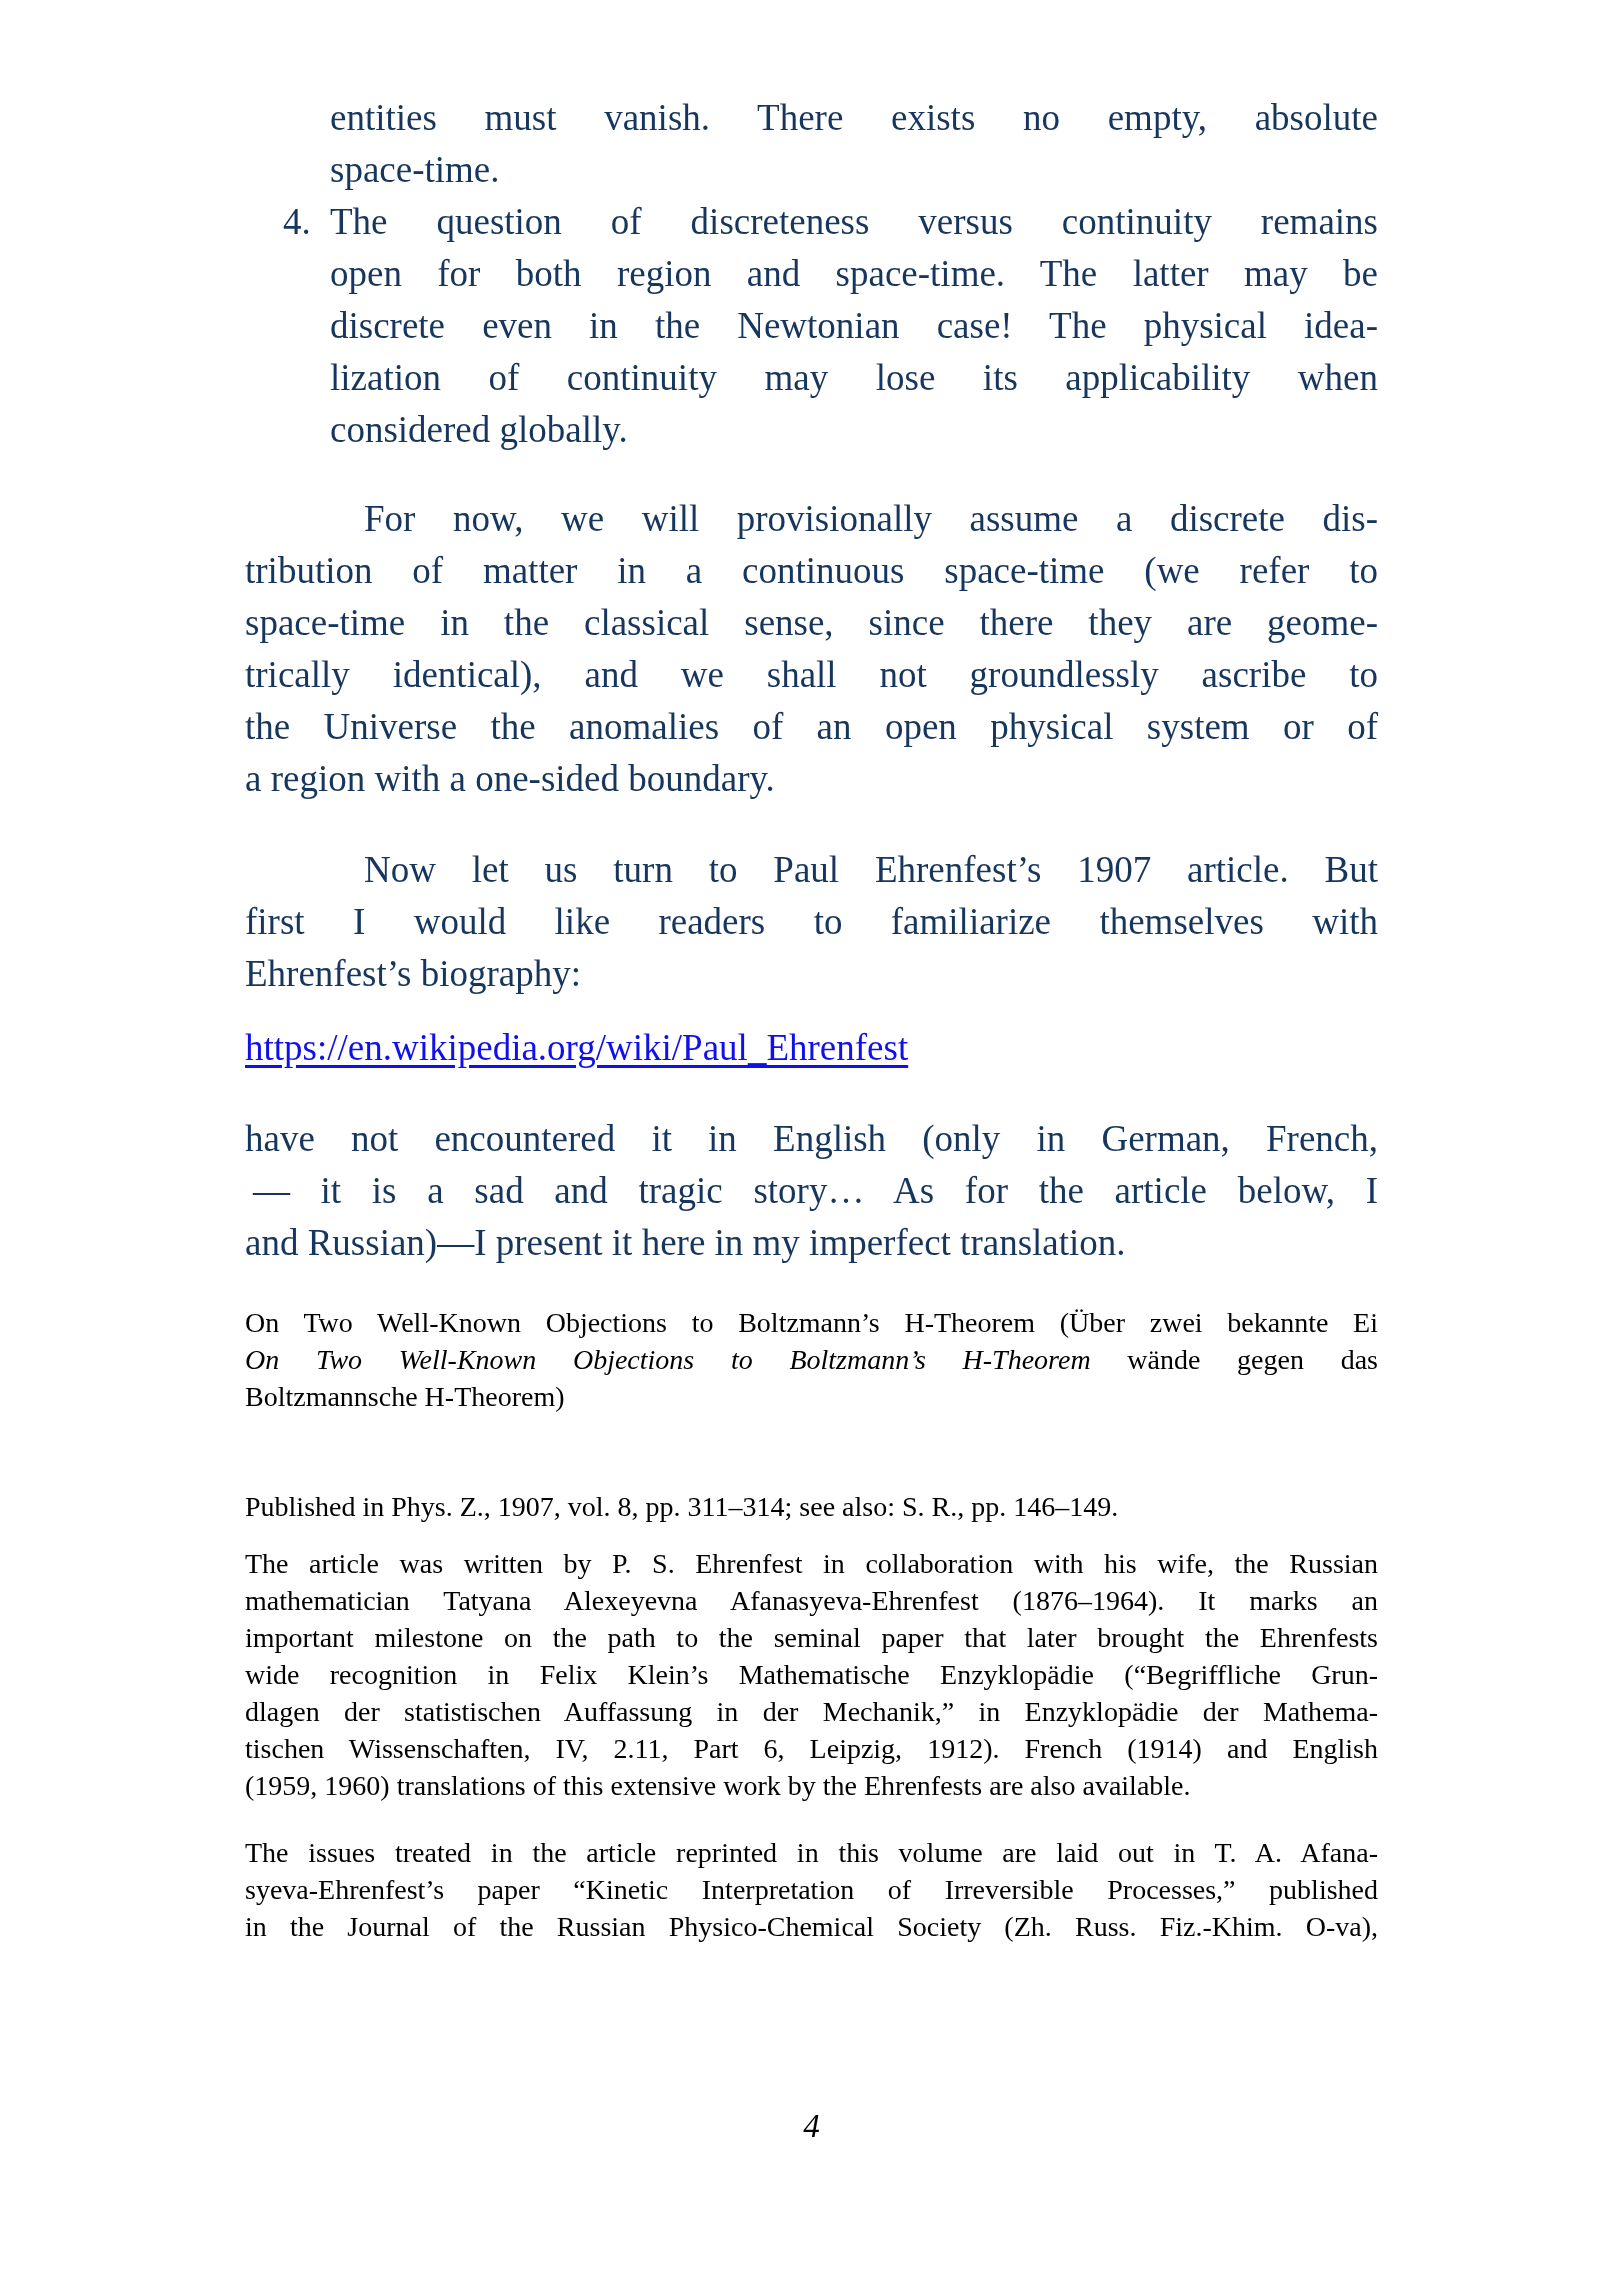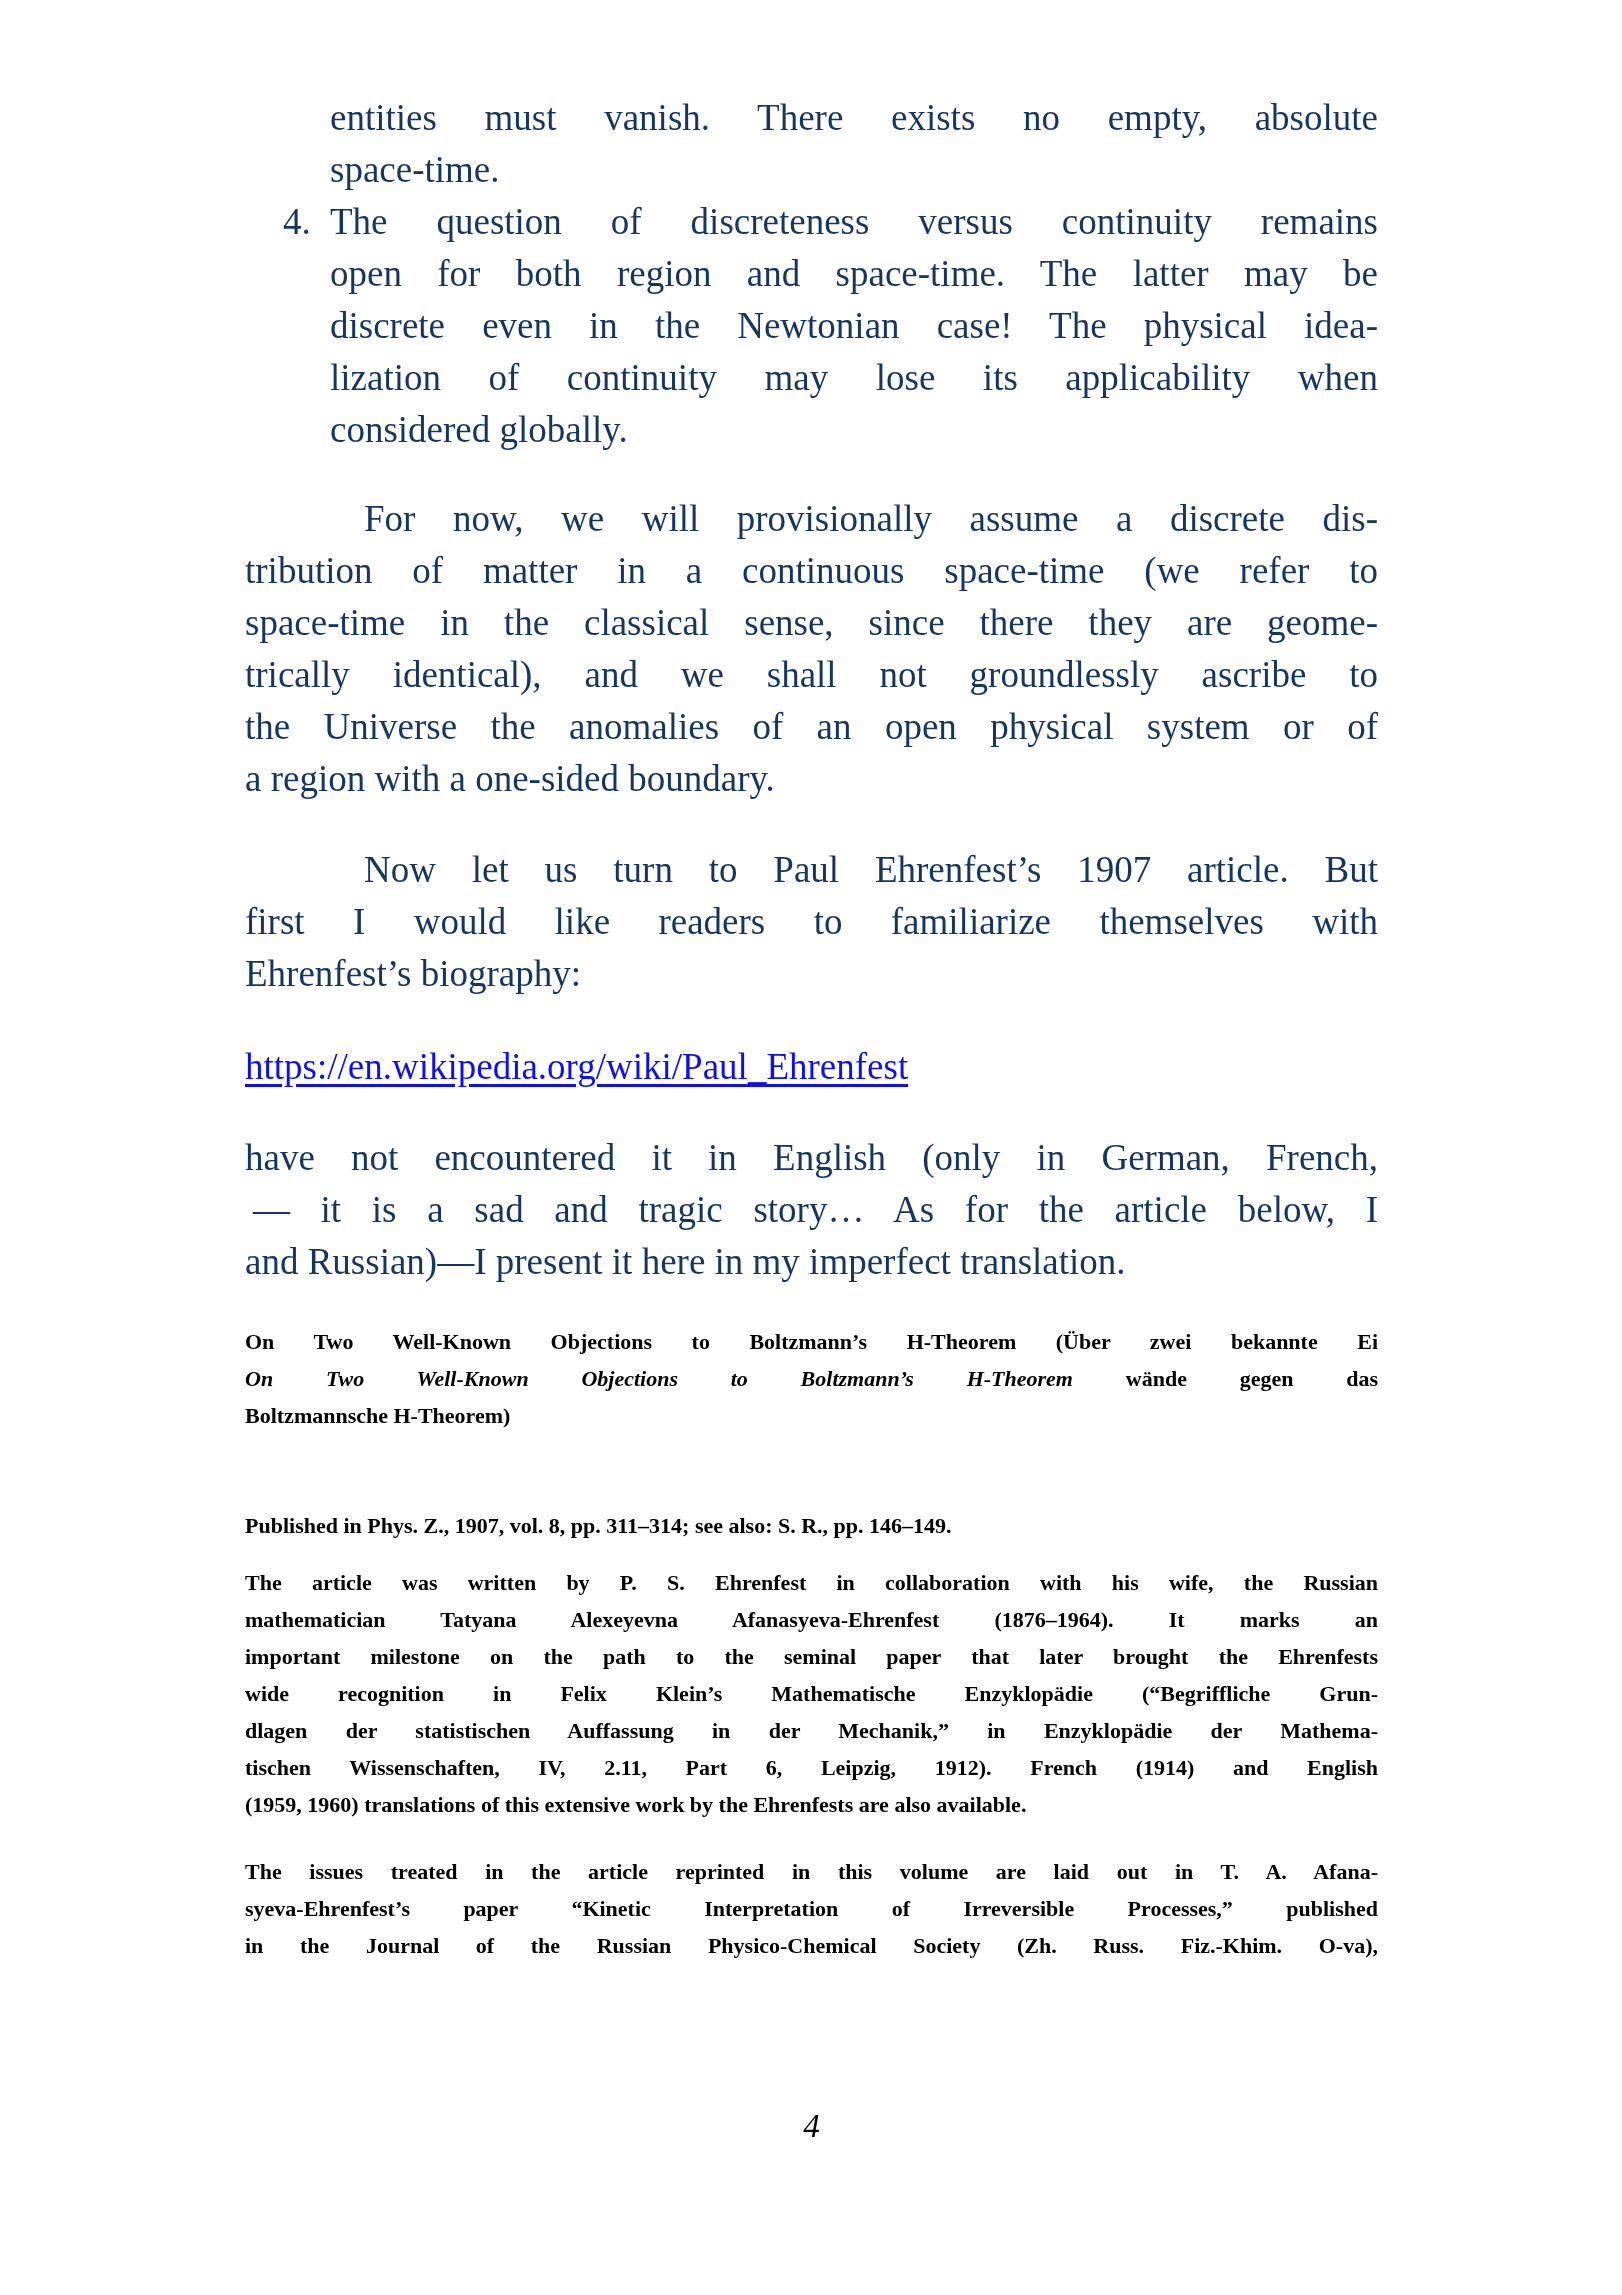--- a/index.html
+++ b/index.html
@@ -9,21 +9,21 @@
     height: 2295px;
     background: #ffffff;
     box-sizing: border-box;
     padding: 92px 245px 0 245px;
     font-family: "Liberation Serif", serif;
     overflow: hidden;
   }
   .column { width: 100%; }
   .block { position: relative; }
   .block.big  { font-size: 37px; line-height: 52px; color: #17365D; }
-  .block.small{ font-size: 22px; line-height: 37px; color: #000000; font-weight: bold; }
+  .block.small{ font-size: 28px; line-height: 37px; color: #000000; }
   .block.hang { padding-left: 85px; }
   .marker { position: absolute; left: 38px; top: 0; }
   .line { text-align: left; text-justify: inter-word; }
   .line.just { text-align: justify; text-align-last: justify; }
   .line.find { text-indent: 119px; }
   .line.tind { text-indent: 7.9px; }
   .it { font-style: italic; }
   a.doclink {
     color: #1010E8;
     text-decoration: underline;
@@ -65,21 +65,21 @@
         <div class="line just"><span>space-time in the classical sense, since there they are geome-</span></div>
         <div class="line just"><span>trically identical), and we shall not groundlessly ascribe to</span></div>
         <div class="line just"><span>the Universe the anomalies of an open physical system or of</span></div>
         <div class="line"><span>a region with a one-sided boundary.</span></div>
       </div>
       <div class="block big" style="margin-top: 39px;">
         <div class="line just find"><span>Now let us turn to Paul Ehrenfest’s 1907 article. But</span></div>
         <div class="line just"><span>first I would like readers to familiarize themselves with</span></div>
         <div class="line"><span>Ehrenfest’s biography:</span></div>
       </div>
-      <div class="block big" style="margin-top: 41px;">
+      <div class="block big" style="margin-top: 22px;">
         <div class="line"><a class="doclink" href="#">https://en.wikipedia.org/wiki/Paul_Ehrenfest</a></div>
       </div>
       <div class="block big" style="margin-top: 39px;">
         <div class="line just"><span>have not encountered it in English (only in German, French,</span></div>
         <div class="line just tind"><span>— it is a sad and tragic story… As for the article below, I</span></div>
         <div class="line"><span>and Russian)—I present it here in my imperfect translation.</span></div>
       </div>
       <div class="block small" style="margin-top: 35px;">
         <div class="line just"><span>On Two Well-Known Objections to Boltzmann’s H-Theorem (Über zwei bekannte Ei</span></div>
         <div class="line just"><span class="it">On Two Well-Known Objections to Boltzmann’s H-Theorem</span><span> wände gegen das</span></div>

